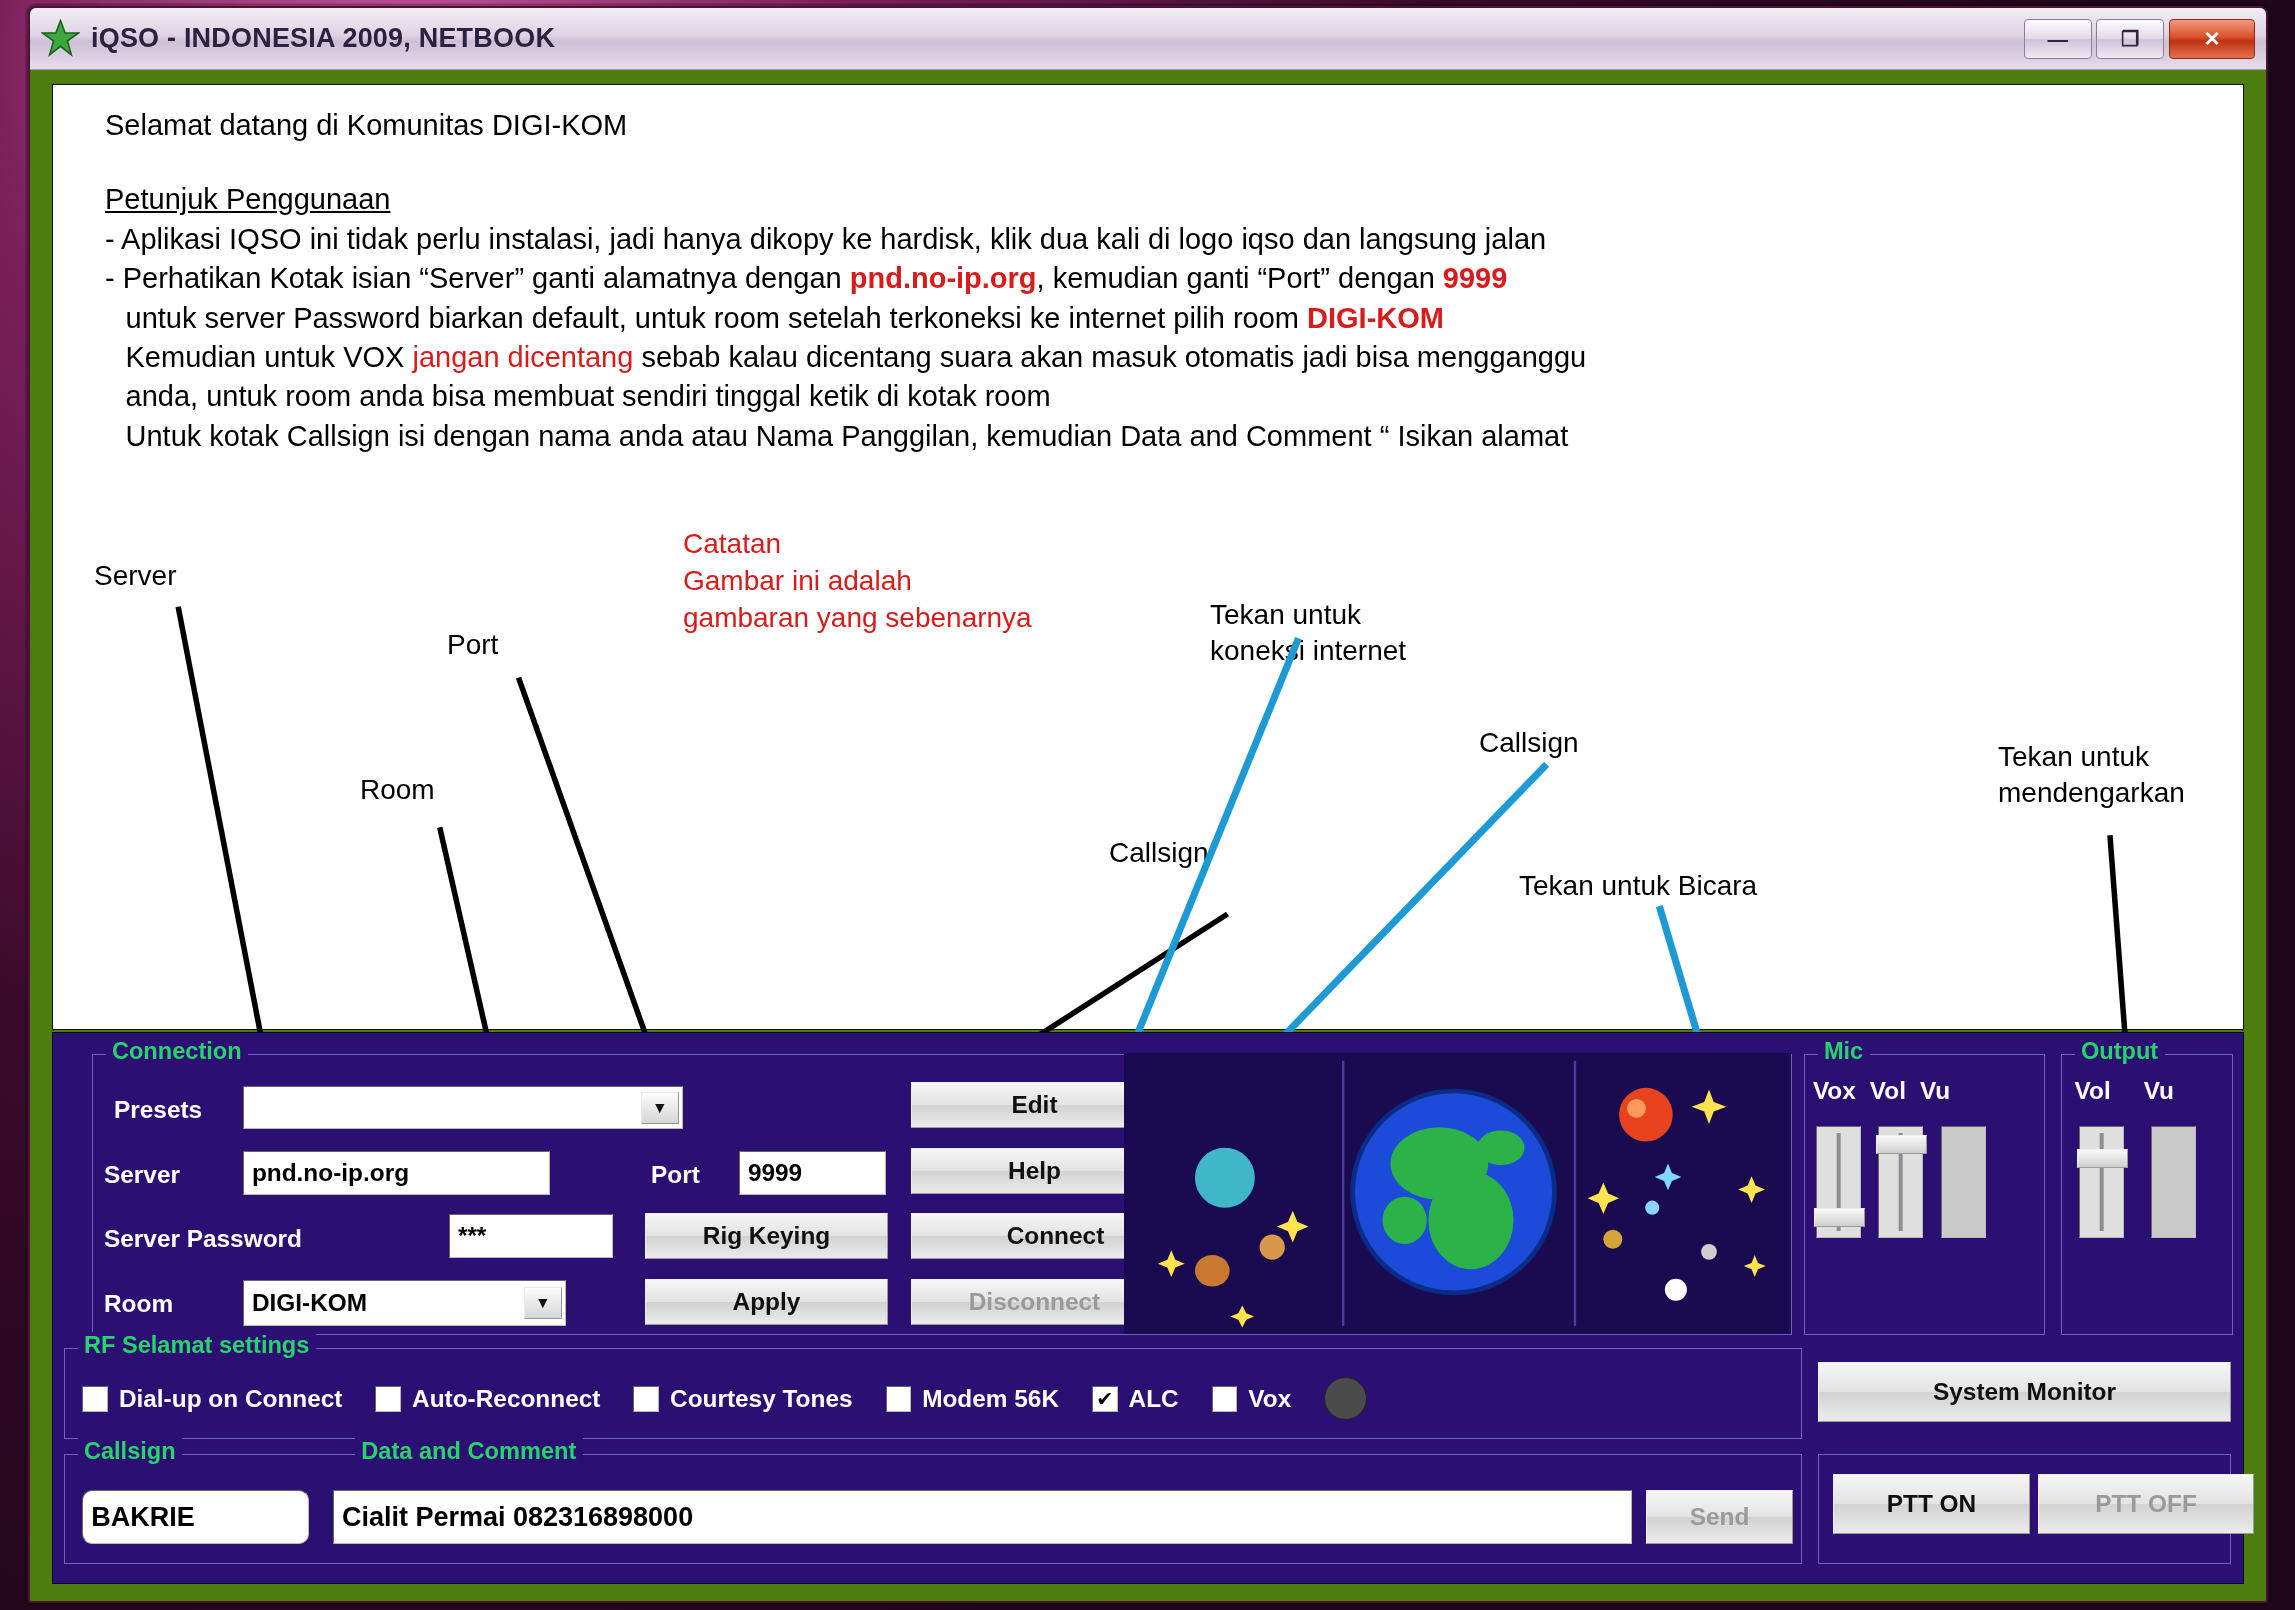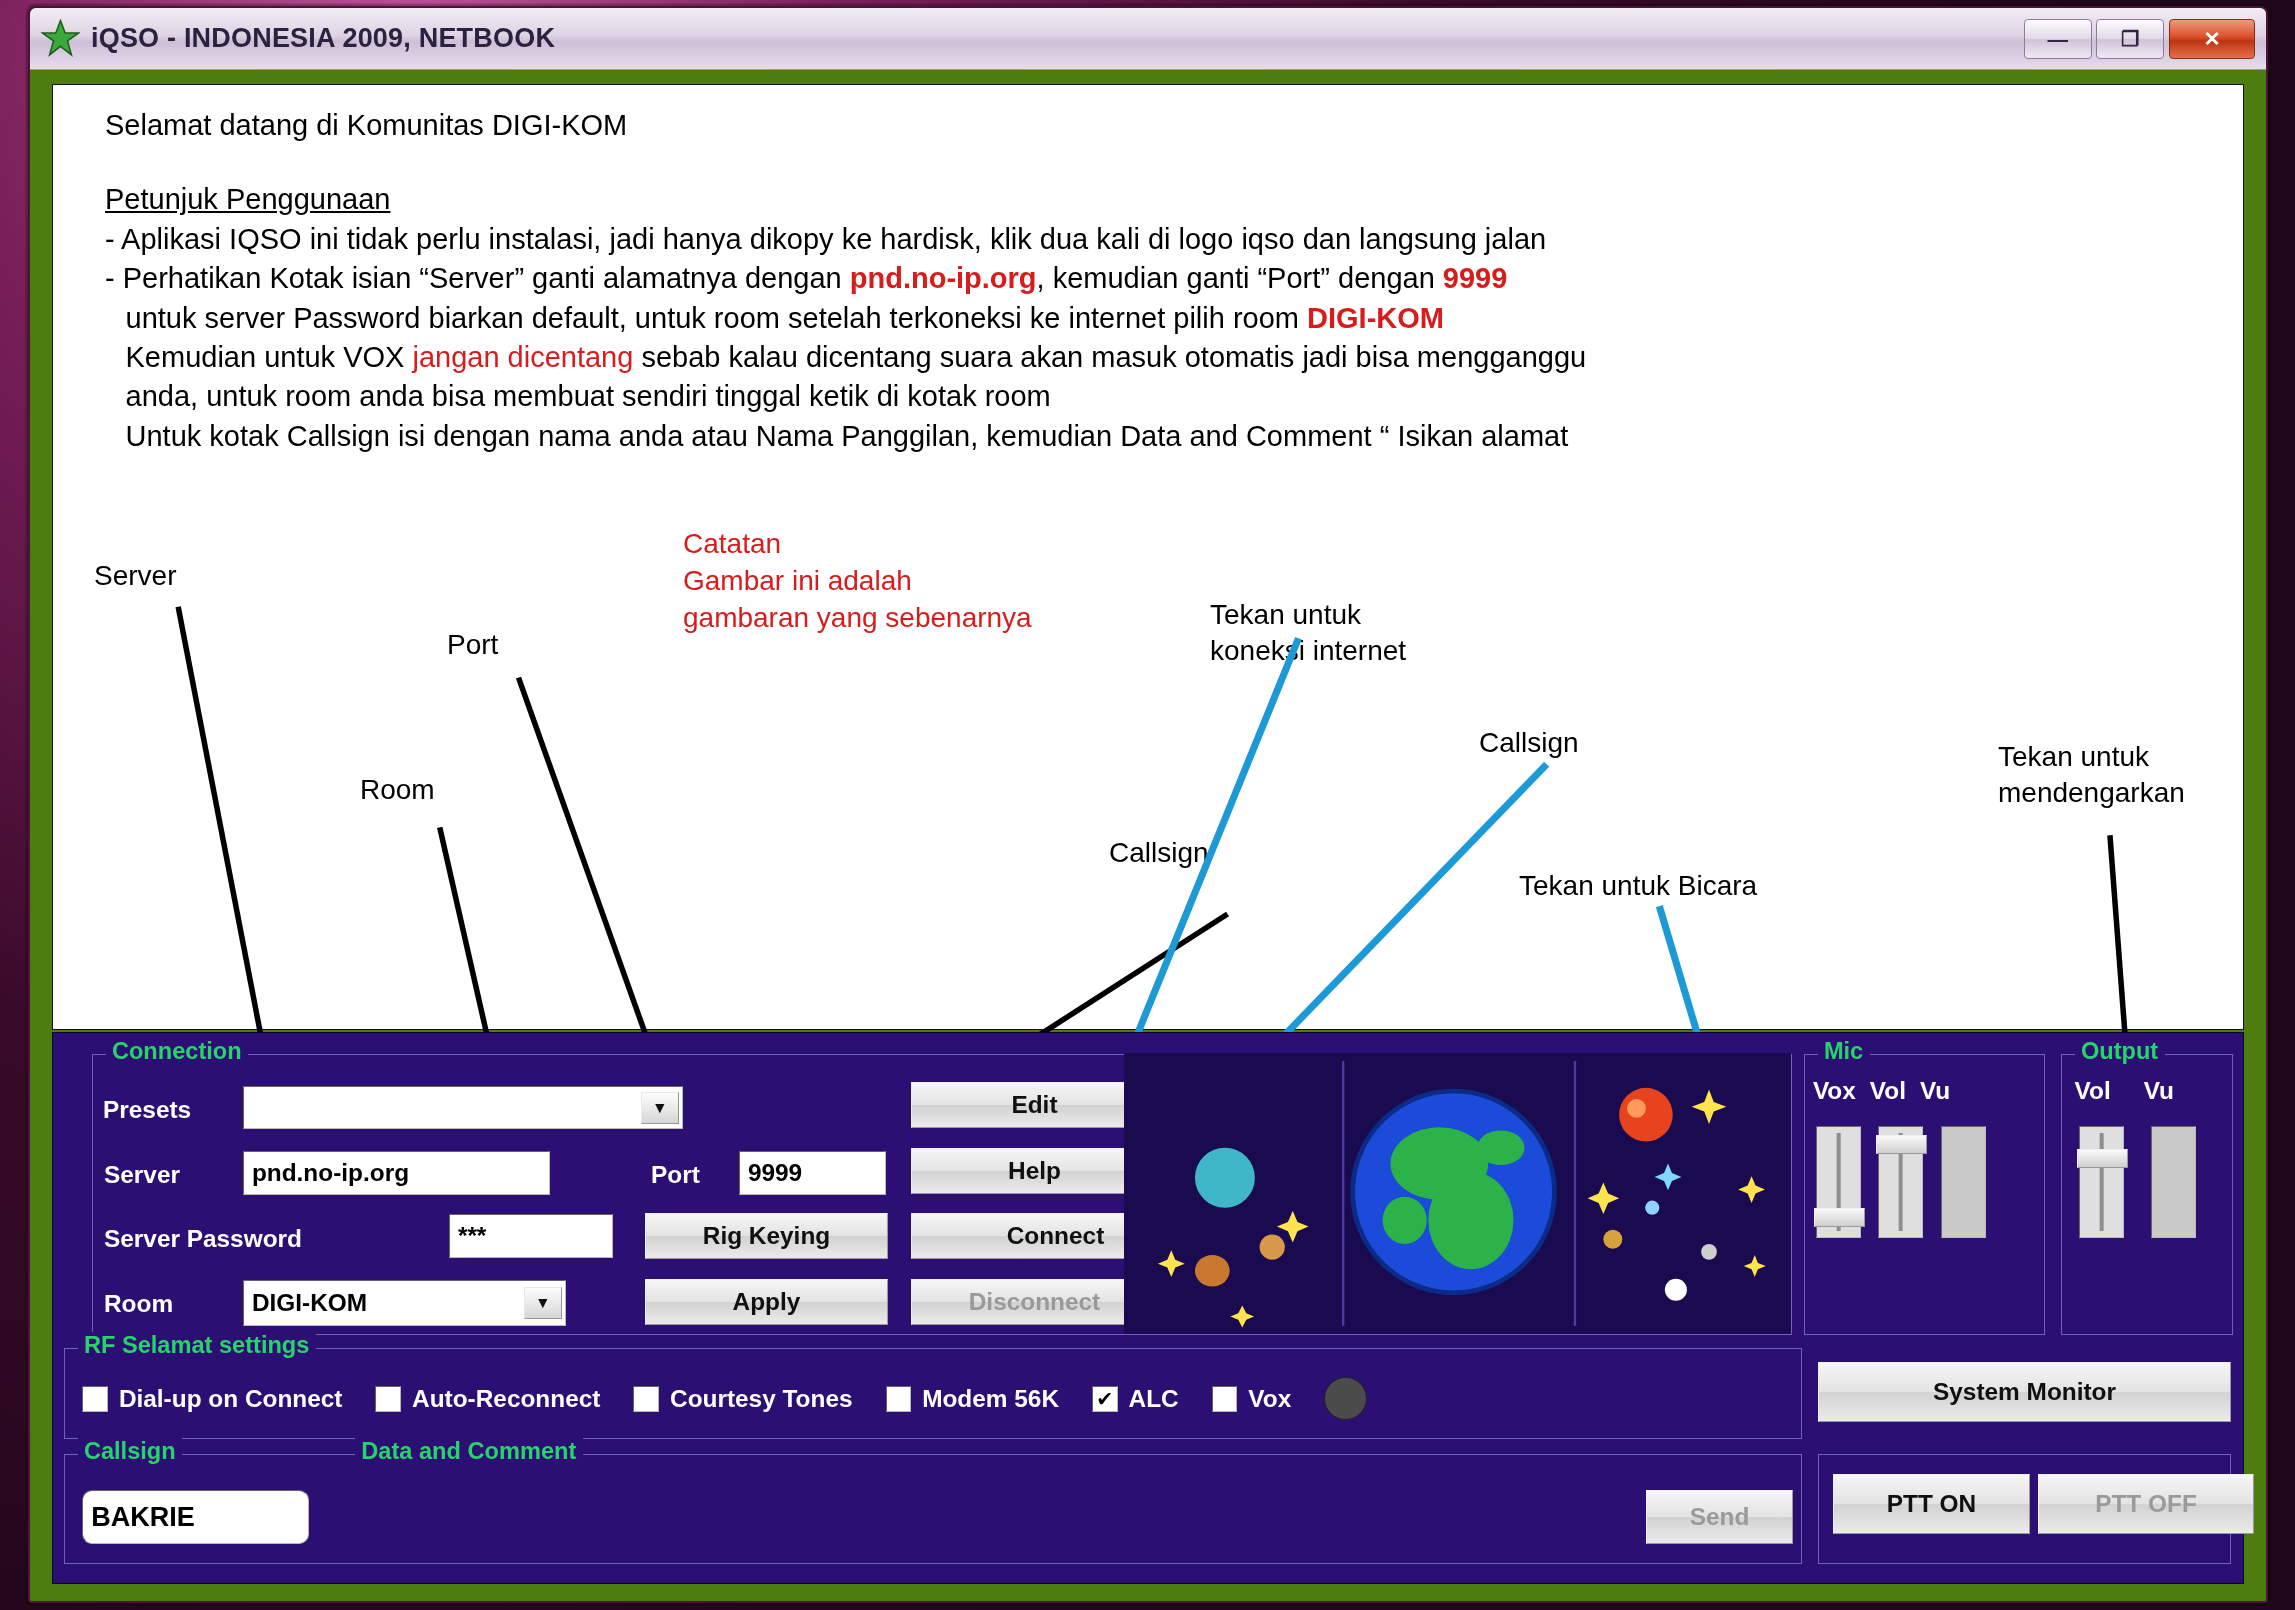--- a/index.html
+++ b/index.html
@@ -220,21 +220,21 @@
     <line x1="2068" y1="1140" x2="2278" y2="1845" stroke="#1d9ad6" stroke-width="9" marker-end="url(#ah-blue)"></line>
 
     <line x1="2640" y1="1050" x2="2700" y2="1845" stroke="#000" stroke-width="7" marker-end="url(#ah-black)"></line>
   </svg>
 
   <div id="app">
 
     <div class="group" style="left:11px;top:20.5px;width:1048px;height:281px;margin-left:28px;">
       <div class="glabel">Connection</div>
 
-      <div class="lbl" style="position:absolute;left:10px;top:41px;">Presets</div>
+      <div class="lbl" style="position:absolute;left:21px;top:41px;">Presets</div>
       <div class="combo" style="position:absolute;left:150px;top:31.5px;width:440px;height:43px;">
         <span></span>
         <span class="arrow">▼</span>
       </div>
 
       <div class="lbl" style="position:absolute;left:11px;top:106px;">Server</div>
       <div class="tb" style="position:absolute;left:150px;top:96px;width:307px;height:44px;">
         <span>pnd.no-ip.org</span>
       </div>
       <div class="lbl" style="position:absolute;left:558px;top:106px;">Port</div>
@@ -373,20 +373,23 @@
     </div>
 
     <div class="btn" style="position:absolute;left:1765px;top:329px;width:413px;height:60px;">System Monitor</div>
 
     <div class="group" style="left:11px;top:421px;width:1738px;height:110px;">
       <div class="glabel" style="left:12.6px;">Callsign</div>
       <div class="glabel" style="left:290px;">Data and Comment</div>
       <div class="tb" style="position:absolute;left:17.3px;top:35px;width:227px;height:54px;font-size:27px;border-radius:10px;">
         <span>BAKRIE</span>
       </div>
+      <div class="tb" style="position:absolute;left:268px;top:35px;width:1299px;height:54px;font-size:27px;">
+        <span>Cialit Permai 082316898000</span>
+      </div>
       <div class="btn disabled" style="position:absolute;left:1581px;top:35px;width:147px;height:54px;">Send</div>
     </div>
 
     <div class="group" style="left:1765px;top:421px;width:413px;height:110px;border-color:#6d63b8;">
       <div class="btn" style="position:absolute;left:14px;top:19px;width:197px;height:60px;">PTT ON</div>
       <div class="btn disabled" style="position:absolute;left:219px;top:19px;width:216px;height:60px;">PTT OFF</div>
     </div>
 
   </div>
 </div>

